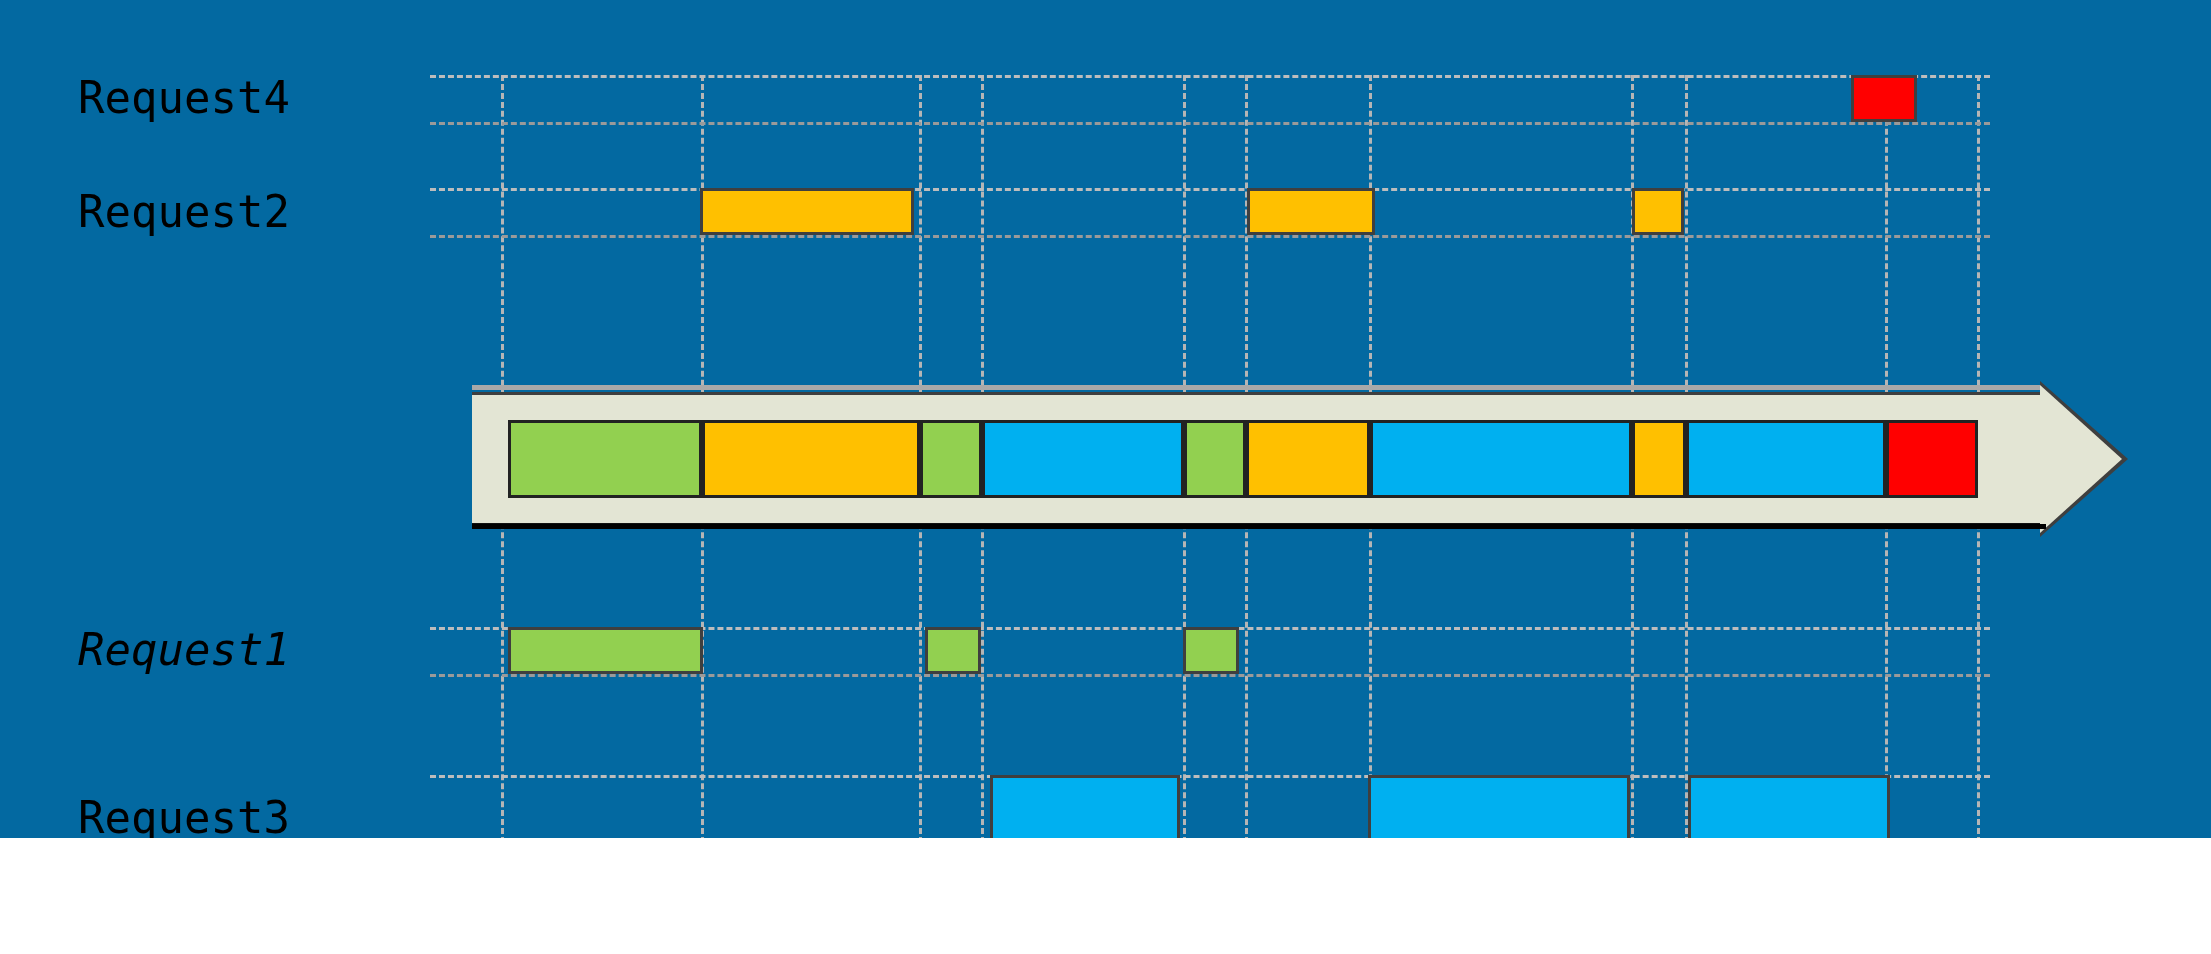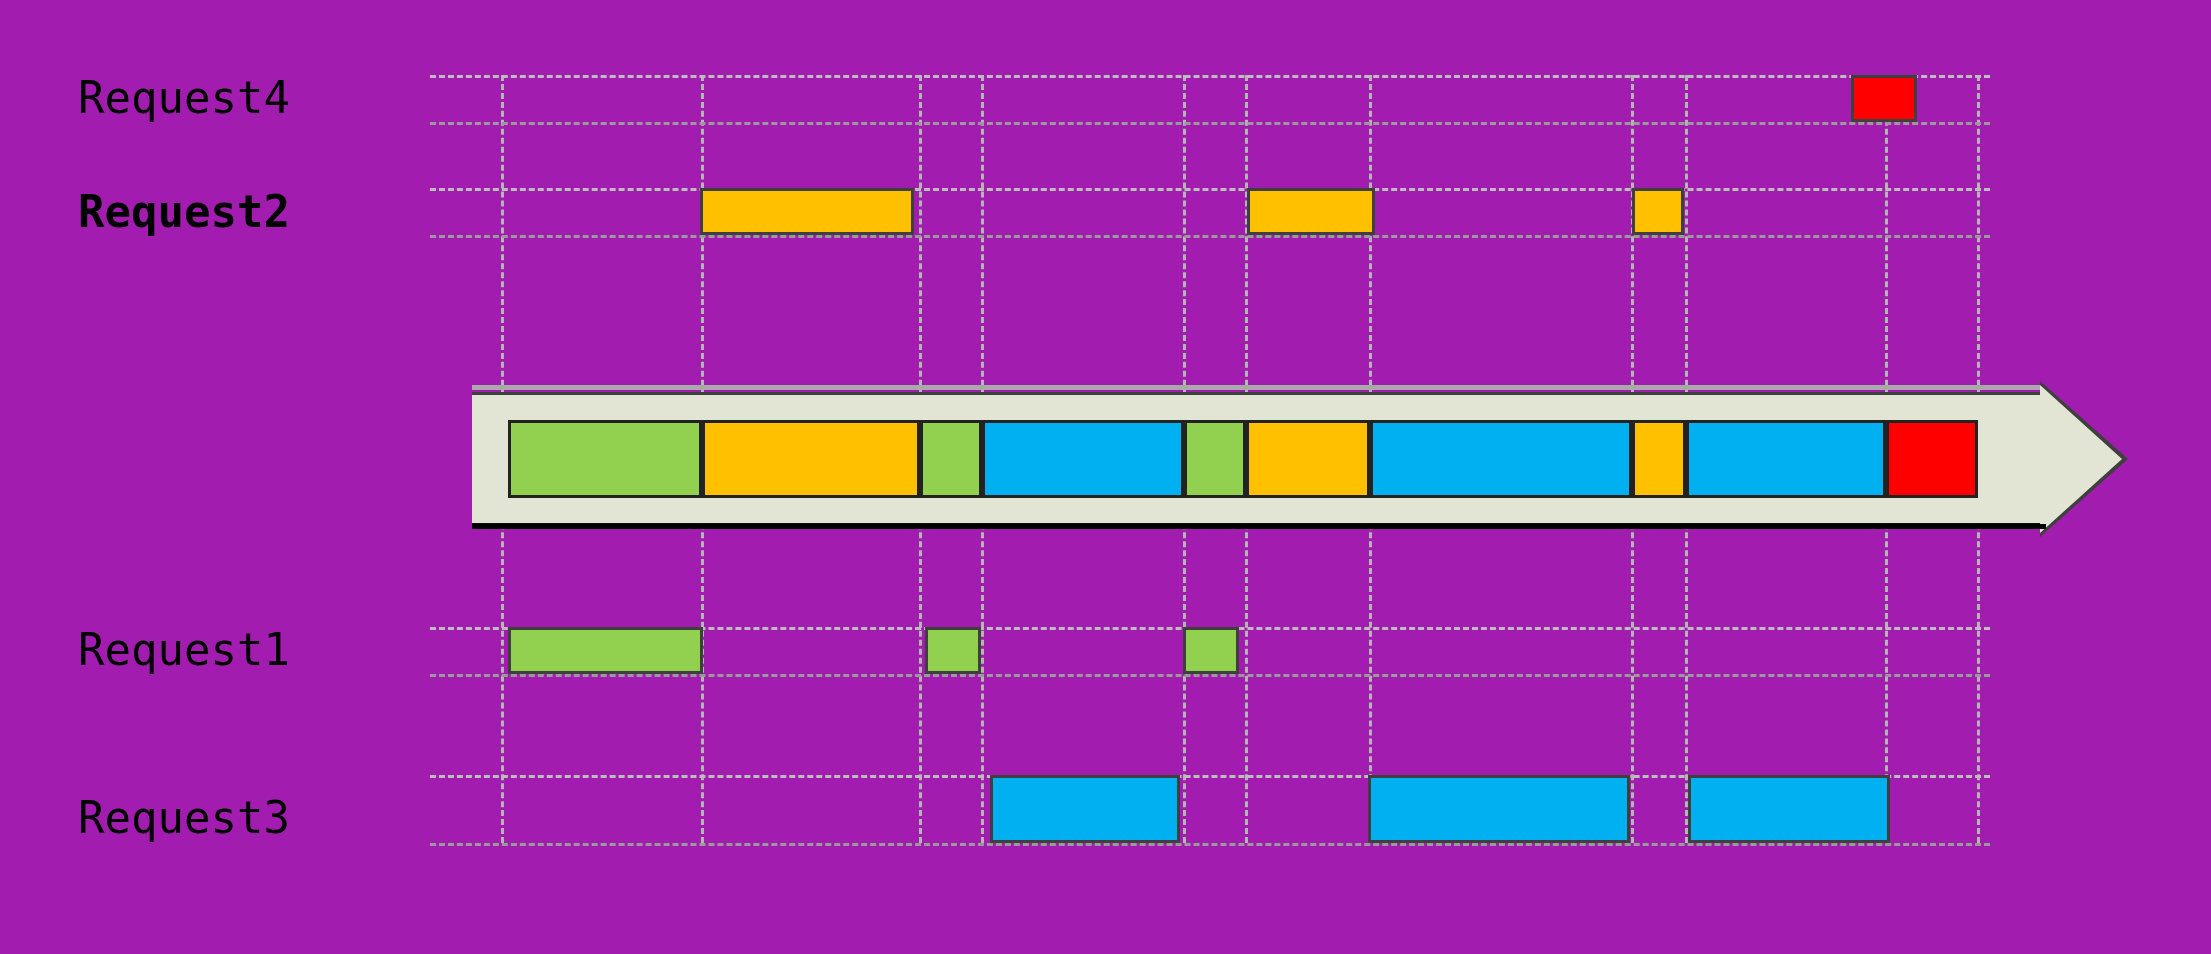--- a/index.html
+++ b/index.html
@@ -3,22 +3,22 @@
 <meta charset="utf-8">
 <style>
   html, body {
     margin: 0;
     padding: 0;
     background: #ffffff;
   }
   #stage {
     position: relative;
     width: 2211px;
-    height: 954px;
-    background: #a21caf;
+    height: 838px;
+    background: #0369a1;
     overflow: hidden;
     font-family: "DejaVu Sans Mono", "Liberation Mono", monospace;
   }
 
   
   .row-label {
     position: absolute;
     color: #000000;
     font-family: "DejaVu Sans Mono", "Liberation Mono", monospace;
     font-size: 44px;
@@ -109,28 +109,28 @@
     <div class="vline" style="left: 1245px; top: 75px; height: 768px;"></div>
     <div class="vline" style="left: 1369px; top: 75px; height: 768px;"></div>
     <div class="vline" style="left: 1631px; top: 75px; height: 768px;"></div>
     <div class="vline" style="left: 1685px; top: 75px; height: 768px;"></div>
     <div class="vline" style="left: 1885px; top: 75px; height: 768px;"></div>
     <div class="vline" style="left: 1977px; top: 75px; height: 768px;"></div>
     <div class="row-label" style="left: 60px; top: 98px; width: 230px;">Request4</div>
     <div class="hline" style="left: 430px; top: 75px; width: 1560px;"></div>
     <div class="hline dark" style="left: 430px; top: 122px; width: 1560px;"></div>
     <div class="block" title="Request4" style="left: 1851px; top: 75px; width: 66px; height: 47px; background: rgb(255, 0, 0);"></div>
-    <div class="row-label" style="left: 60px; top: 212px; width: 230px; font-weight: bold;">Request2</div>
+    <div class="row-label" style="left: 60px; top: 212px; width: 230px;">Request2</div>
     <div class="hline" style="left: 430px; top: 188px; width: 1560px;"></div>
     <div class="hline dark" style="left: 430px; top: 235px; width: 1560px;"></div>
     <div class="block" title="Request2" style="left: 700px; top: 188px; width: 214px; height: 47px; background: rgb(255, 192, 0);"></div>
     <div class="block" title="Request2" style="left: 1247px; top: 188px; width: 128px; height: 47px; background: rgb(255, 192, 0);"></div>
     <div class="block" title="Request2" style="left: 1632px; top: 188px; width: 52px; height: 47px; background: rgb(255, 192, 0);"></div>
     <div class="row-label two-line" style="left: 60px; top: 450px; width: 225px;"></div>
-    <div class="row-label" style="left: 60px; top: 650px; width: 230px;">Request1</div>
+    <div class="row-label" style="left: 60px; top: 650px; width: 230px; font-style: italic;">Request1</div>
     <div class="hline" style="left: 430px; top: 627px; width: 1560px;"></div>
     <div class="hline dark" style="left: 430px; top: 674px; width: 1560px;"></div>
     <div class="block" title="Request1" style="left: 508px; top: 627px; width: 195px; height: 47px; background: rgb(146, 208, 80);"></div>
     <div class="block" title="Request1" style="left: 925px; top: 627px; width: 56px; height: 47px; background: rgb(146, 208, 80);"></div>
     <div class="block" title="Request1" style="left: 1183px; top: 627px; width: 56px; height: 47px; background: rgb(146, 208, 80);"></div>
     <div class="row-label" style="left: 60px; top: 818px; width: 230px;">Request3</div>
     <div class="hline" style="left: 430px; top: 775px; width: 1560px;"></div>
     <div class="hline dark" style="left: 430px; top: 843px; width: 1560px;"></div>
     <div class="block" title="Request3" style="left: 990px; top: 775px; width: 190px; height: 68px; background: rgb(0, 176, 240);"></div>
     <div class="block" title="Request3" style="left: 1368px; top: 775px; width: 262px; height: 68px; background: rgb(0, 176, 240);"></div>

